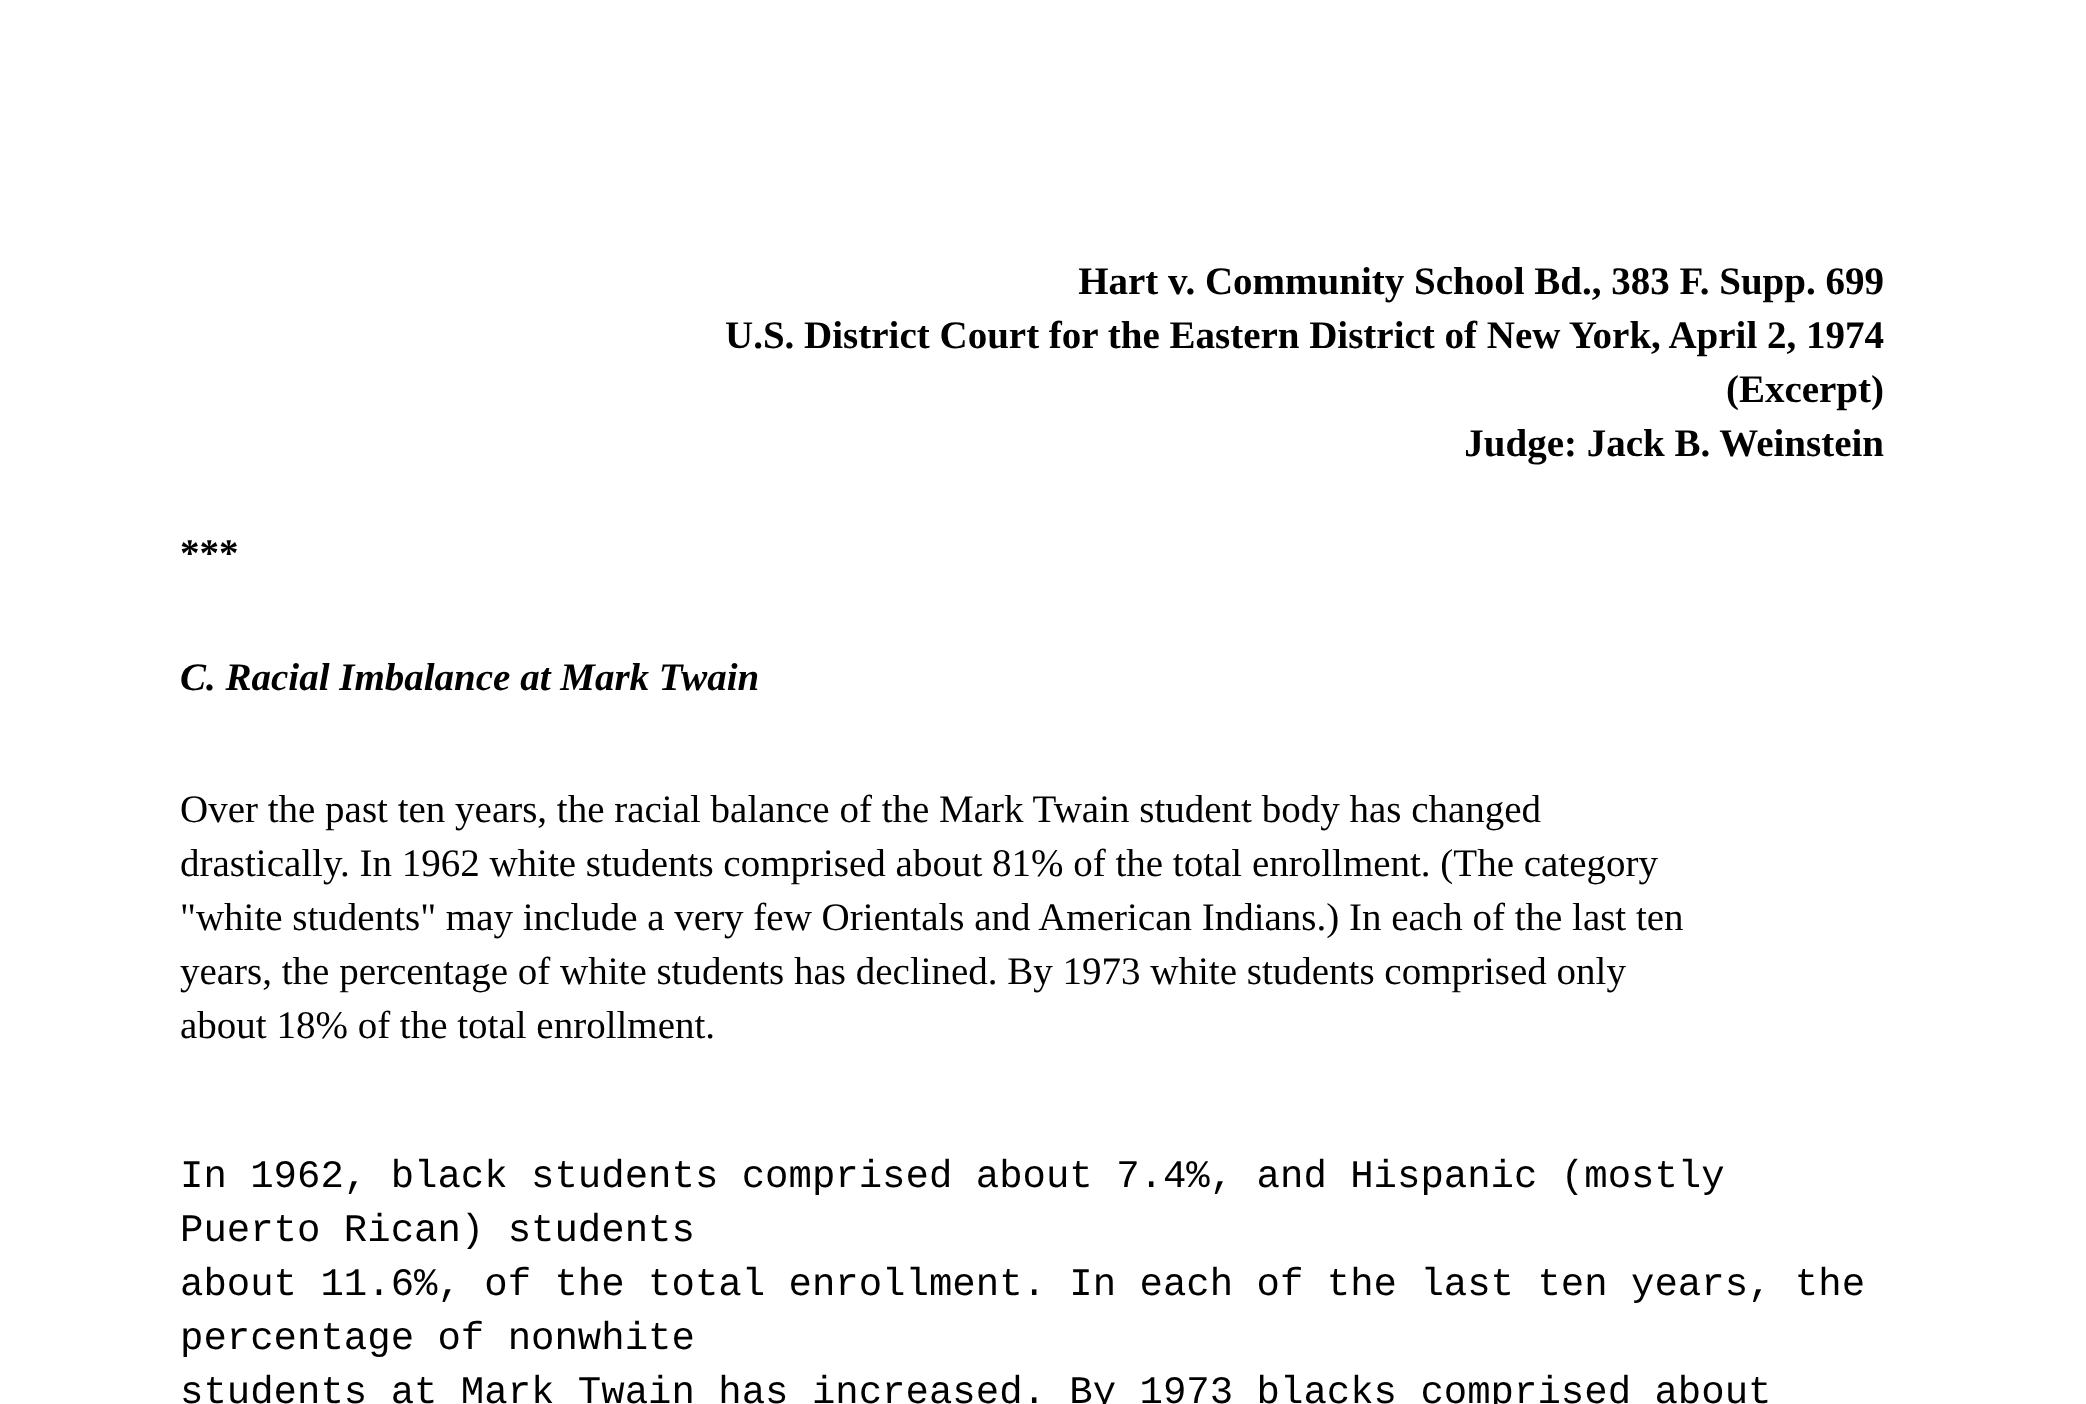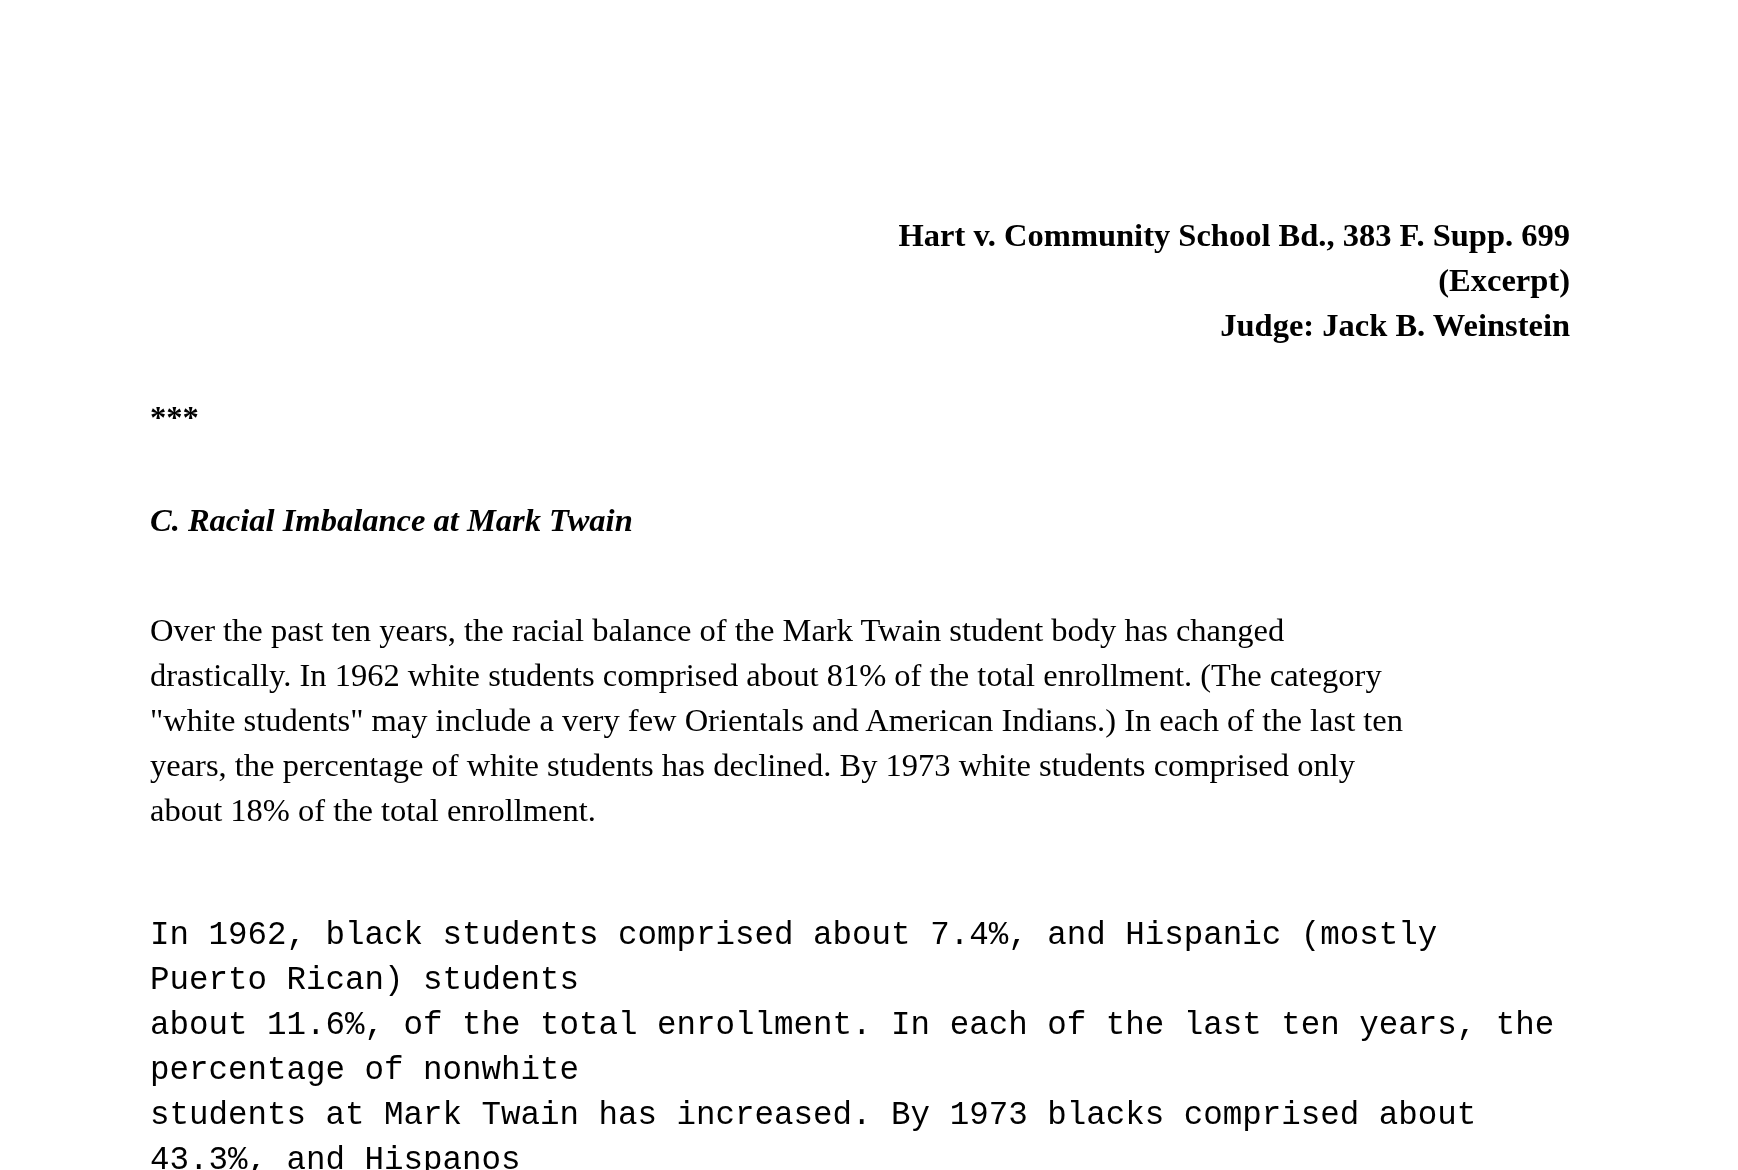--- a/index.html
+++ b/index.html
@@ -48,20 +48,21 @@
     font-family: Liberation Mono, monospace;
   }
 </style>
 </head>
 <body>
 
 <div class="page">
 
   <div class="doc-header">
     <div class="header-line">Hart v. Community School Bd., 383 F. Supp. 699</div>
+    <div class="header-line">U.S. District Court for the Eastern District of New York, April 2, 1974</div>
     <div class="header-line">(Excerpt)</div>
     <div class="header-line">Judge: Jack B. Weinstein</div>
   </div>
 
   <div class="asterisk-separator">***</div>
 
   <h2 class="section-heading">C. Racial Imbalance at Mark Twain</h2>
 
   <p class="body-paragraph first">Over the past ten years, the racial balance of the Mark Twain student body has changed
 drastically. In 1962 white students comprised about 81% of the total enrollment. (The category

